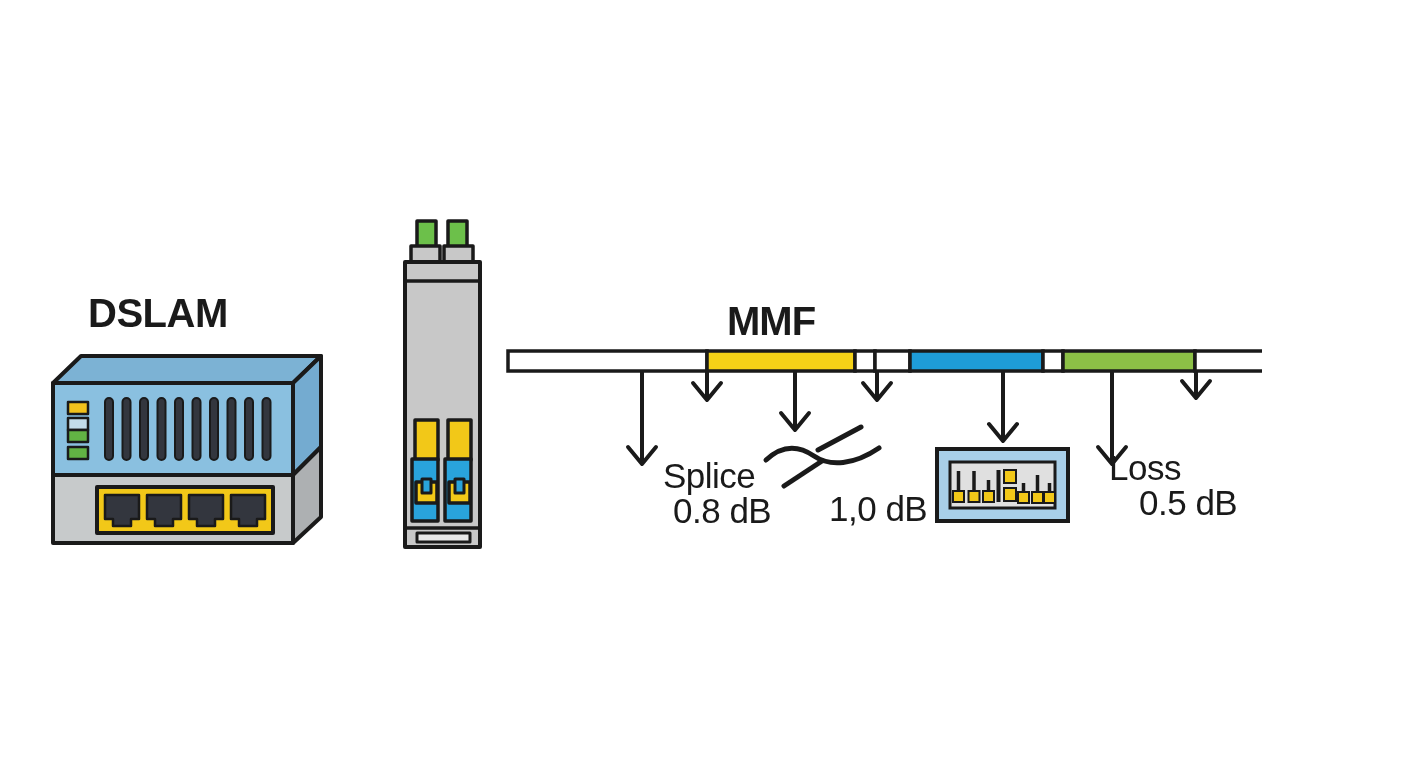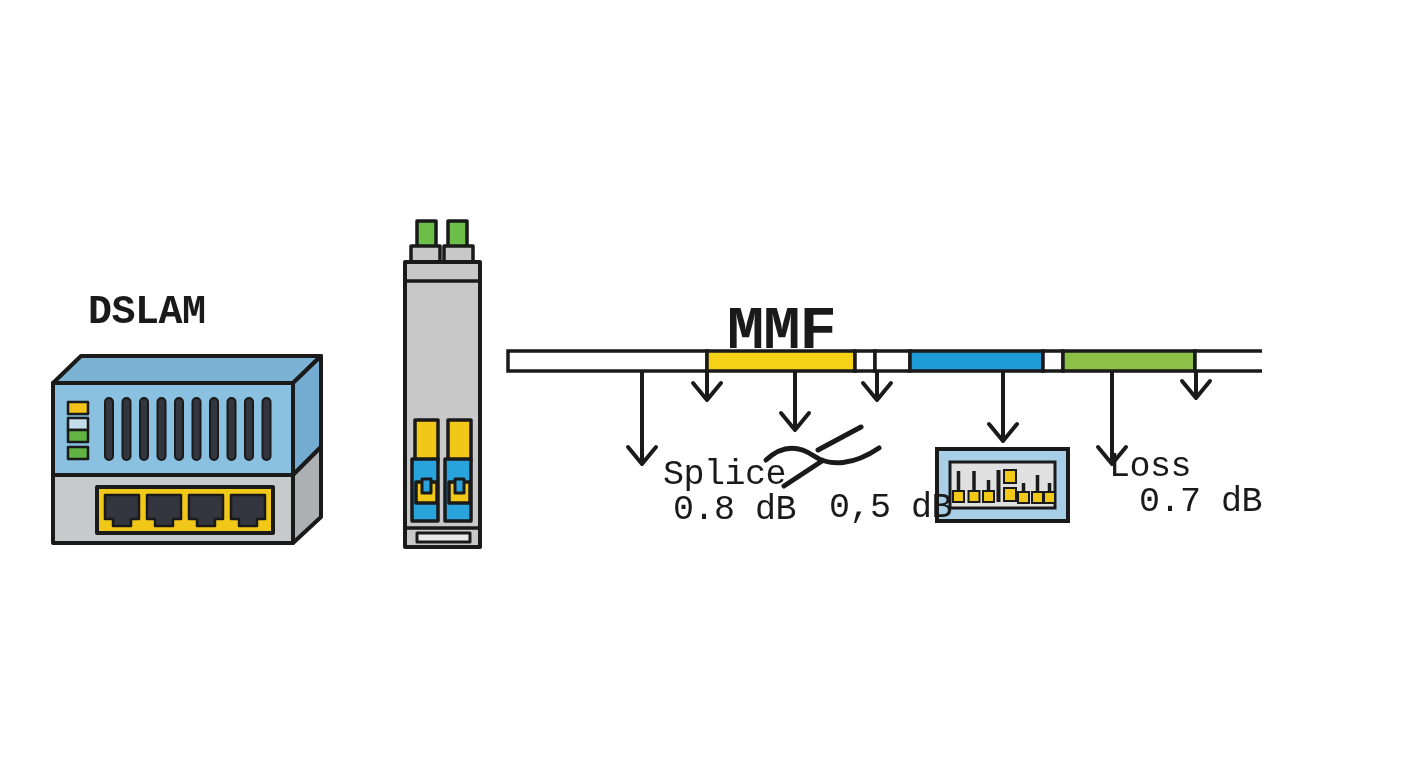--- a/index.html
+++ b/index.html
@@ -1,27 +1,27 @@
 <!DOCTYPE html>
 <html><head>
 <meta charset="utf-8">
 <style>
   html,body{margin:0;padding:0;background:#ffffff;}
   #canvas{
     position:relative;
     width:1262px;height:768px;
     background:#ffffff;
     overflow:hidden;
-    font-family:Liberation Mono, monospace;
+    font-family:Liberation Sans, sans-serif;
     color:#1a1a1a;
   }
   #art{position:absolute;left:0;top:0;}
   .lbl{position:absolute;line-height:1;white-space:nowrap;}
   .title{font-weight:700;font-size:40px;letter-spacing:-0.5px;}
-  .fiber-title{font-weight:700;font-size:62px;letter-spacing:-1px;}
+  .fiber-title{font-weight:700;font-size:40px;letter-spacing:-1px;}
   .note{font-size:35px;letter-spacing:-0.5px;}
 </style>
 </head>
 <body>
 
 <div id="canvas">
 
   <svg id="art" width="1408" height="768" viewBox="0 0 1408 768">
 
     <g stroke="#1a1a1a" stroke-linejoin="round">
@@ -164,16 +164,16 @@
         <line x1="1049.5" y1="483" x2="1049.5" y2="492" stroke-width="3.5"></line>
         <rect x="1044" y="492" width="11" height="11"></rect>
       </g>
     </g>
   </svg>
 
   <div class="lbl title" style="left:88px;  top:293px;">DSLAM</div>
   <div class="lbl fiber-title" style="left:727px; top:301px;">MMF</div>
   <div class="lbl note" style="left:663px; top:458px;">Splice</div>
   <div class="lbl note" style="left:673px; top:493px;">0.8 dB</div>
-  <div class="lbl note" style="left:829px; top:491px;">0,5 dB</div>
+  <div class="lbl note" style="left:829px; top:491px;">1,0 dB</div>
   <div class="lbl note" style="left:1109px;top:450px;">Loss</div>
-  <div class="lbl note" style="left:1139px;top:485px;">0.7 dB</div>
+  <div class="lbl note" style="left:1139px;top:485px;">0.5 dB</div>
 </div>
 
 </body></html>

